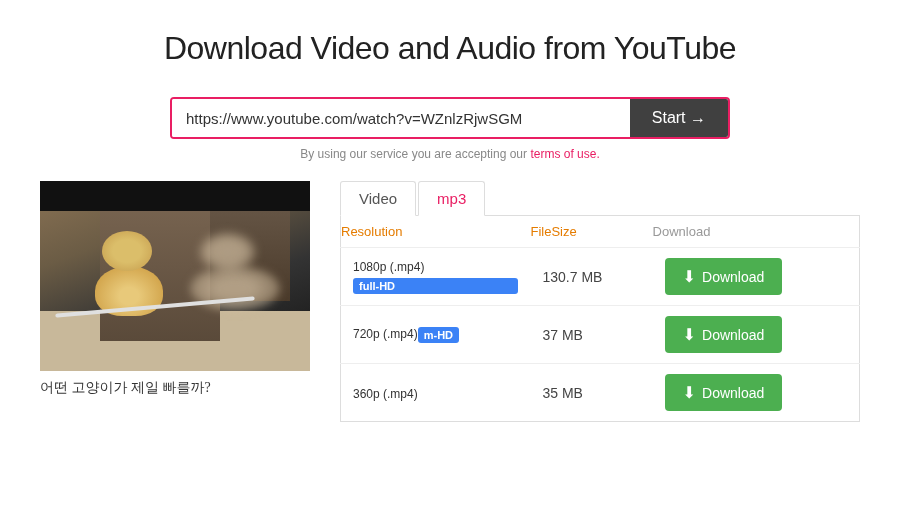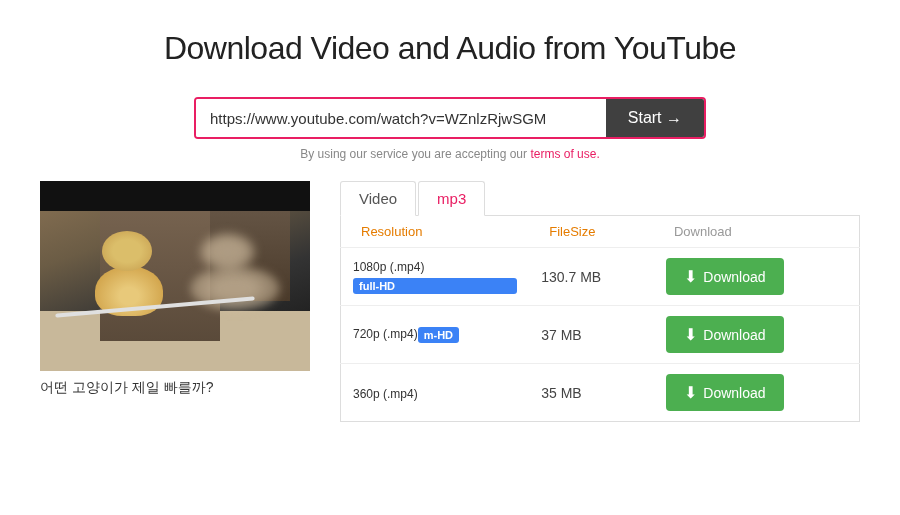--- a/index.html
+++ b/index.html
@@ -23,21 +23,21 @@
       letter-spacing: -0.5px;
     }
     .search-section {
       display: flex;
       flex-direction: column;
       align-items: center;
       margin-bottom: 20px;
     }
     .input-row {
       display: flex;
-      width: 512px;
+      width: 560px;
       border: 2px solid #e91e63;
       border-radius: 4px;
       overflow: hidden;
       margin-bottom: 8px;
     }
     .url-input {
       flex: 1;
       border: none;
       outline: none;
       padding: 10px 14px;
@@ -66,20 +66,21 @@
       text-decoration: none;
     }
     .content-section {
       display: flex;
       gap: 30px;
       margin-top: 10px;
     }
     .video-preview {
       flex-shrink: 0;
       width: 270px;
+      font-family: Liberation Serif, serif;
     }
     .video-thumbnail {
       width: 270px;
       height: 190px;
       background: #222;
       position: relative;
       overflow: hidden;
     }
     .cat-bg {
       width: 100%;
@@ -130,21 +131,21 @@
       margin-bottom: -1px;
     }
     .download-table {
       width: 100%;
       border-collapse: collapse;
       border: 1px solid #ddd;
       border-top: none;
     }
     .download-table th {
       text-align: left;
-      padding: 8px 20px;
+      padding: 8px 0;
       font-size: 13px;
       color: #e57c00;
       font-weight: normal;
       background: #fff;
       border-bottom: 1px solid #eee;
     }
     .download-table th.dl-col {
       color: #999;
     }
     .download-table td {

